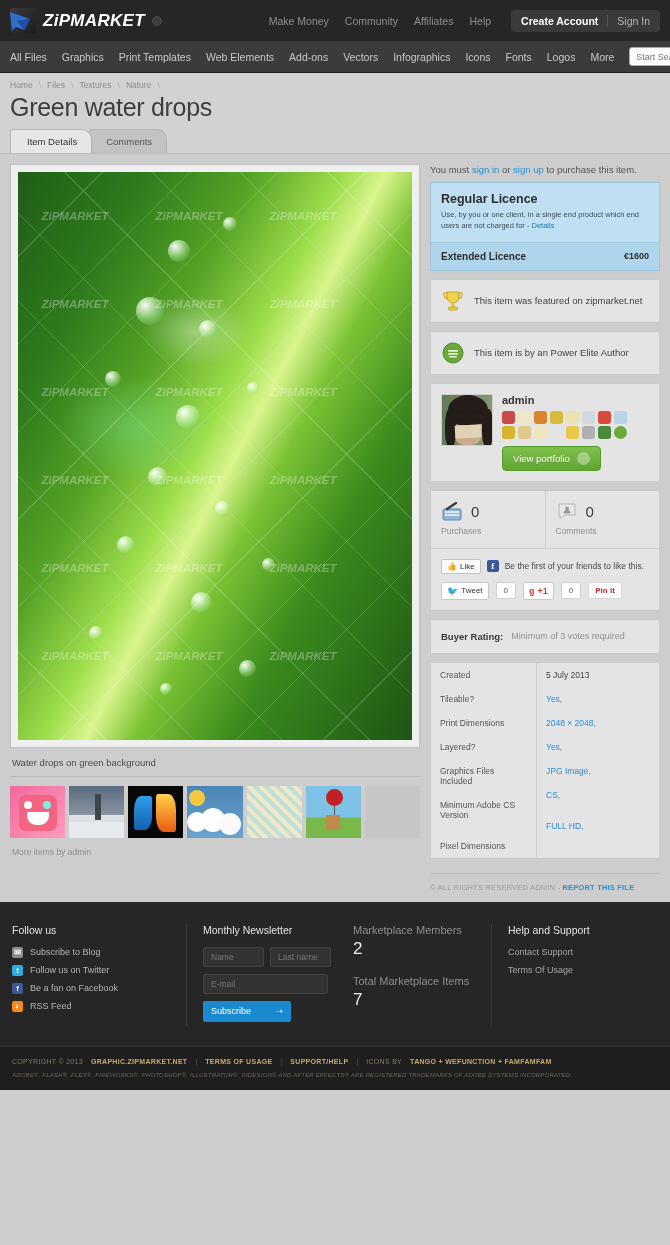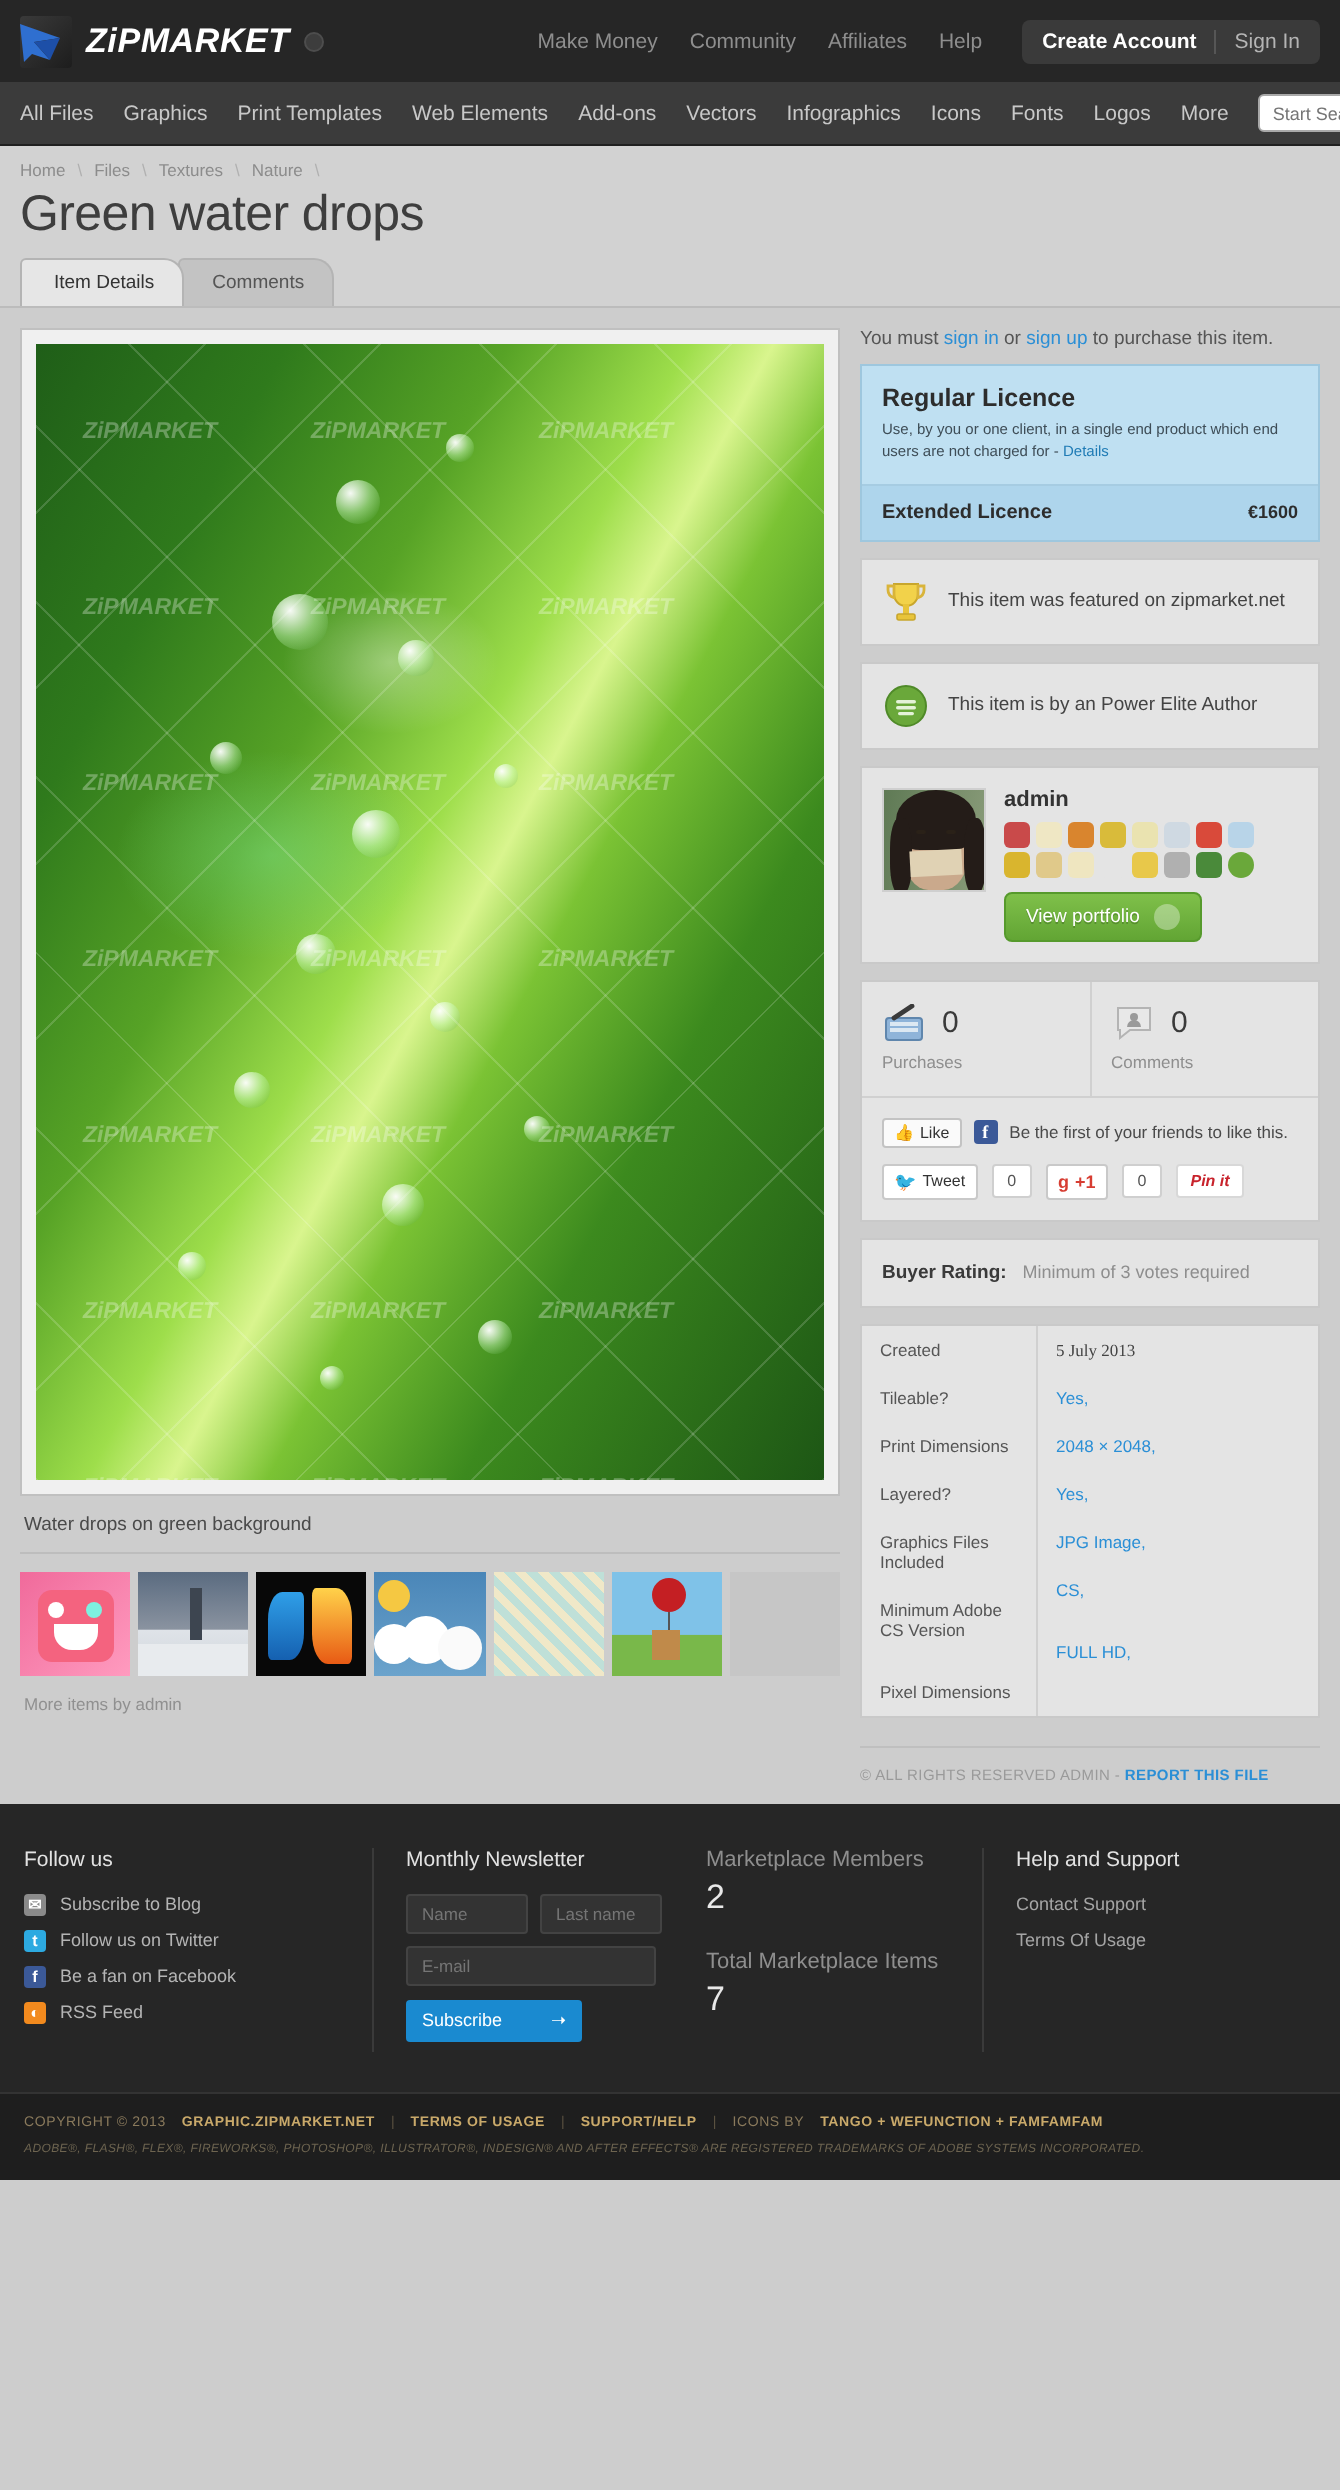--- a/index.html
+++ b/index.html
@@ -92,30 +92,30 @@
   .social { padding: 10px; }
   .soc-row1 { display: flex; align-items: center; gap: 6px; margin-bottom: 8px; }
   .like-btn { border: 1px solid #c3c3c3; background: #fafafa; border-radius: 2px; font-size: 8px; padding: 2px 5px; display: flex; align-items: center; gap: 3px; color: #333; cursor: pointer; }
   .fb-sq { width: 12px; height: 12px; background: #3b5998; color: #fff; font-size: 9px; font-weight: bold; display: flex; align-items: center; justify-content: center; border-radius: 2px; font-family: "Liberation Serif", serif; }
   .soc-note { font-size: 8.5px; color: #4a4a4a; }
   .soc-row2 { display: flex; align-items: center; gap: 7px; }
   .soc-btn { border: 1px solid #c9c9c9; background: #fff; border-radius: 2px; font-size: 8px; padding: 3px 5px; display: flex; align-items: center; gap: 3px; color: #333; cursor: pointer; }
   .soc-count { border: 1px solid #cfcfcf; background: #fff; border-radius: 2px; font-size: 8px; padding: 3px 7px; color: #555; }
   .tw-ico { color: #2daae1; font-size: 9px; }
   .gp-ico { color: #d73d32; font-size: 9px; font-weight: bold; }
-  .pin-btn { border: 1px solid #d8d8d8; background: #fff; border-radius: 2px; font-size: 8px; font-weight: bold; font-style: italic; color: #c8232c; padding: 3px 6px; cursor: pointer; }
+  .pin-btn { border: 1px solid #d8d8d8; background: #fff; border-radius: 2px; font-size: 8px; font-weight: bold; color: #c8232c; padding: 3px 6px; cursor: pointer; }
   .rating-box { padding: 11px 10px; display: flex; align-items: center; gap: 8px; }
   .rating-label { font-size: 9.5px; font-weight: bold; color: #3a3a3a; }
   .rating-val { font-size: 9px; color: #8e8e8e; }
   .attrs { display: flex; }
-  .attr-names { width: 88px; border-right: 1px solid #d0d0d0; }
+  .attr-names { width: 106px; border-right: 1px solid #d0d0d0; }
   .attr-vals { flex: 1; }
   .attr-name { font-size: 8.5px; color: #555; padding: 7px 9px; }
   .attr-val { font-size: 8.5px; color: #2b8fd6; padding: 7px 9px; }
-  .attr-val.plain { color: #444; font-family: Liberation Serif, serif; }
+  .attr-val.plain { color: #444; }
   .tags { display: flex; flex-wrap: wrap; gap: 4px; margin-top: 10px; }
   .tag { border: 1px solid #c2c2c2; background: #dcdcdc; border-radius: 2px; font-size: 8px; color: #6d6d6d; padding: 3px 6px; cursor: pointer; }
   .rights { margin-top: 14px; padding-top: 9px; border-top: 1px solid #bfbfbf; font-size: 7.5px; color: #9a9a9a; letter-spacing: .2px; }
   .rights a { color: #2b8fd6; font-weight: bold; text-decoration: none; }
   
   .footer { background: #262626; padding: 22px 12px 20px 12px; display: flex; }
   .fcol { padding-right: 20px; }
   .fcol.c1 { width: 175px; border-right: 1px solid #3a3a3a; }
   .fcol.c2 { width: 160px; padding-left: 16px; }
   .fcol.c3 { width: 145px; padding-left: 6px; border-right: 1px solid #3a3a3a; }

